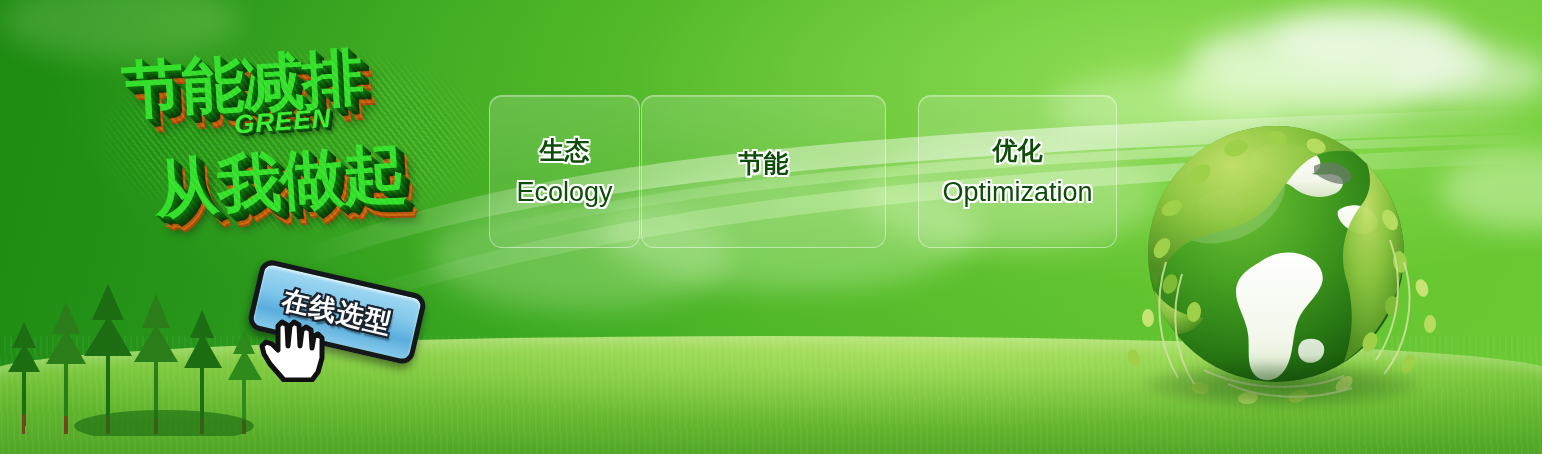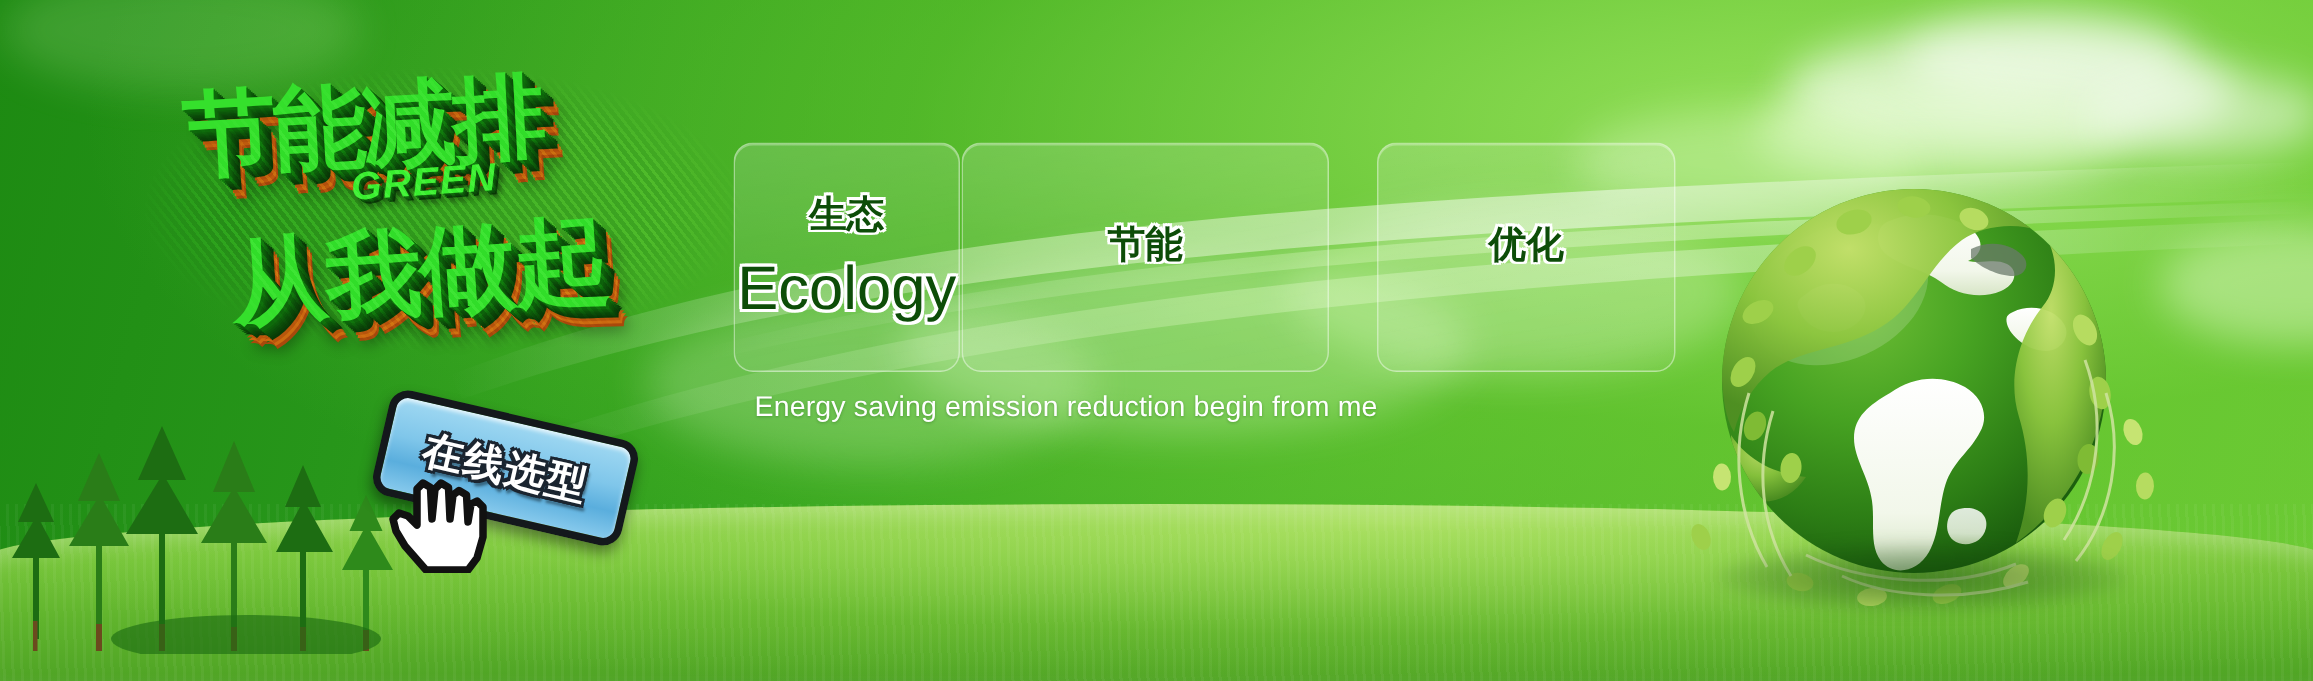--- a/index.html
+++ b/index.html
@@ -121,21 +121,21 @@
   .c2{left:152px;width:243px;}
   .c3{left:429px;width:197px;}
   .card-cn{
     font-size:25px;font-weight:700;color:#0d4d08;margin-bottom:16px;line-height:1;
     text-shadow:
       -1.6px -1.6px 0 #fff, 1.6px -1.6px 0 #fff, -1.6px 1.6px 0 #fff, 1.6px 1.6px 0 #fff,
        0 -1.8px 0 #fff, 0 1.8px 0 #fff, -1.8px 0 0 #fff, 1.8px 0 0 #fff;
     text-align: center;
   }
   .card-en{
-    font-size:41px;font-weight:400;color:#0d4d08;line-height:1;
+    font-size:27px;font-weight:400;color:#0d4d08;line-height:1;
     text-shadow:
       -1.8px -1.8px 0 #fff, 1.8px -1.8px 0 #fff, -1.8px 1.8px 0 #fff, 1.8px 1.8px 0 #fff,
        0 -2px 0 #fff, 0 2px 0 #fff, -2px 0 0 #fff, 2px 0 0 #fff;
   }
 
   
   .tagline{
     position:absolute;left:503px;top:261px;
     font-size:19px;color:#ffffff;letter-spacing:.1px;
     text-shadow:0 1px 2px rgba(0,60,0,.30);
@@ -234,24 +234,24 @@
   <div class="cards">
     <div class="card c1">
       <div class="card-cn">生态</div>
       <div class="card-en">Ecology</div>
     </div>
     <div class="card c2">
       <div class="card-cn">节能</div>
     </div>
     <div class="card c3">
       <div class="card-cn">优化</div>
+      <div class="card-en">Optimization</div>
     </div>
   </div>
 
-  <div class="tagline">Energy saving emission reduction begin from me</div>
 
   <div class="globe-wrap">
     <div class="globe-shadow"></div>
     <svg viewBox="0 0 340 320" width="340" height="320">
       <defs>
         <radialGradient id="gBody" cx="36%" cy="30%" r="78%">
           <stop offset="0" stop-color="#6fbf36"></stop>
           <stop offset="38%" stop-color="#47a322"></stop>
           <stop offset="72%" stop-color="#2c7d15"></stop>
           <stop offset="100%" stop-color="#17560c"></stop>

